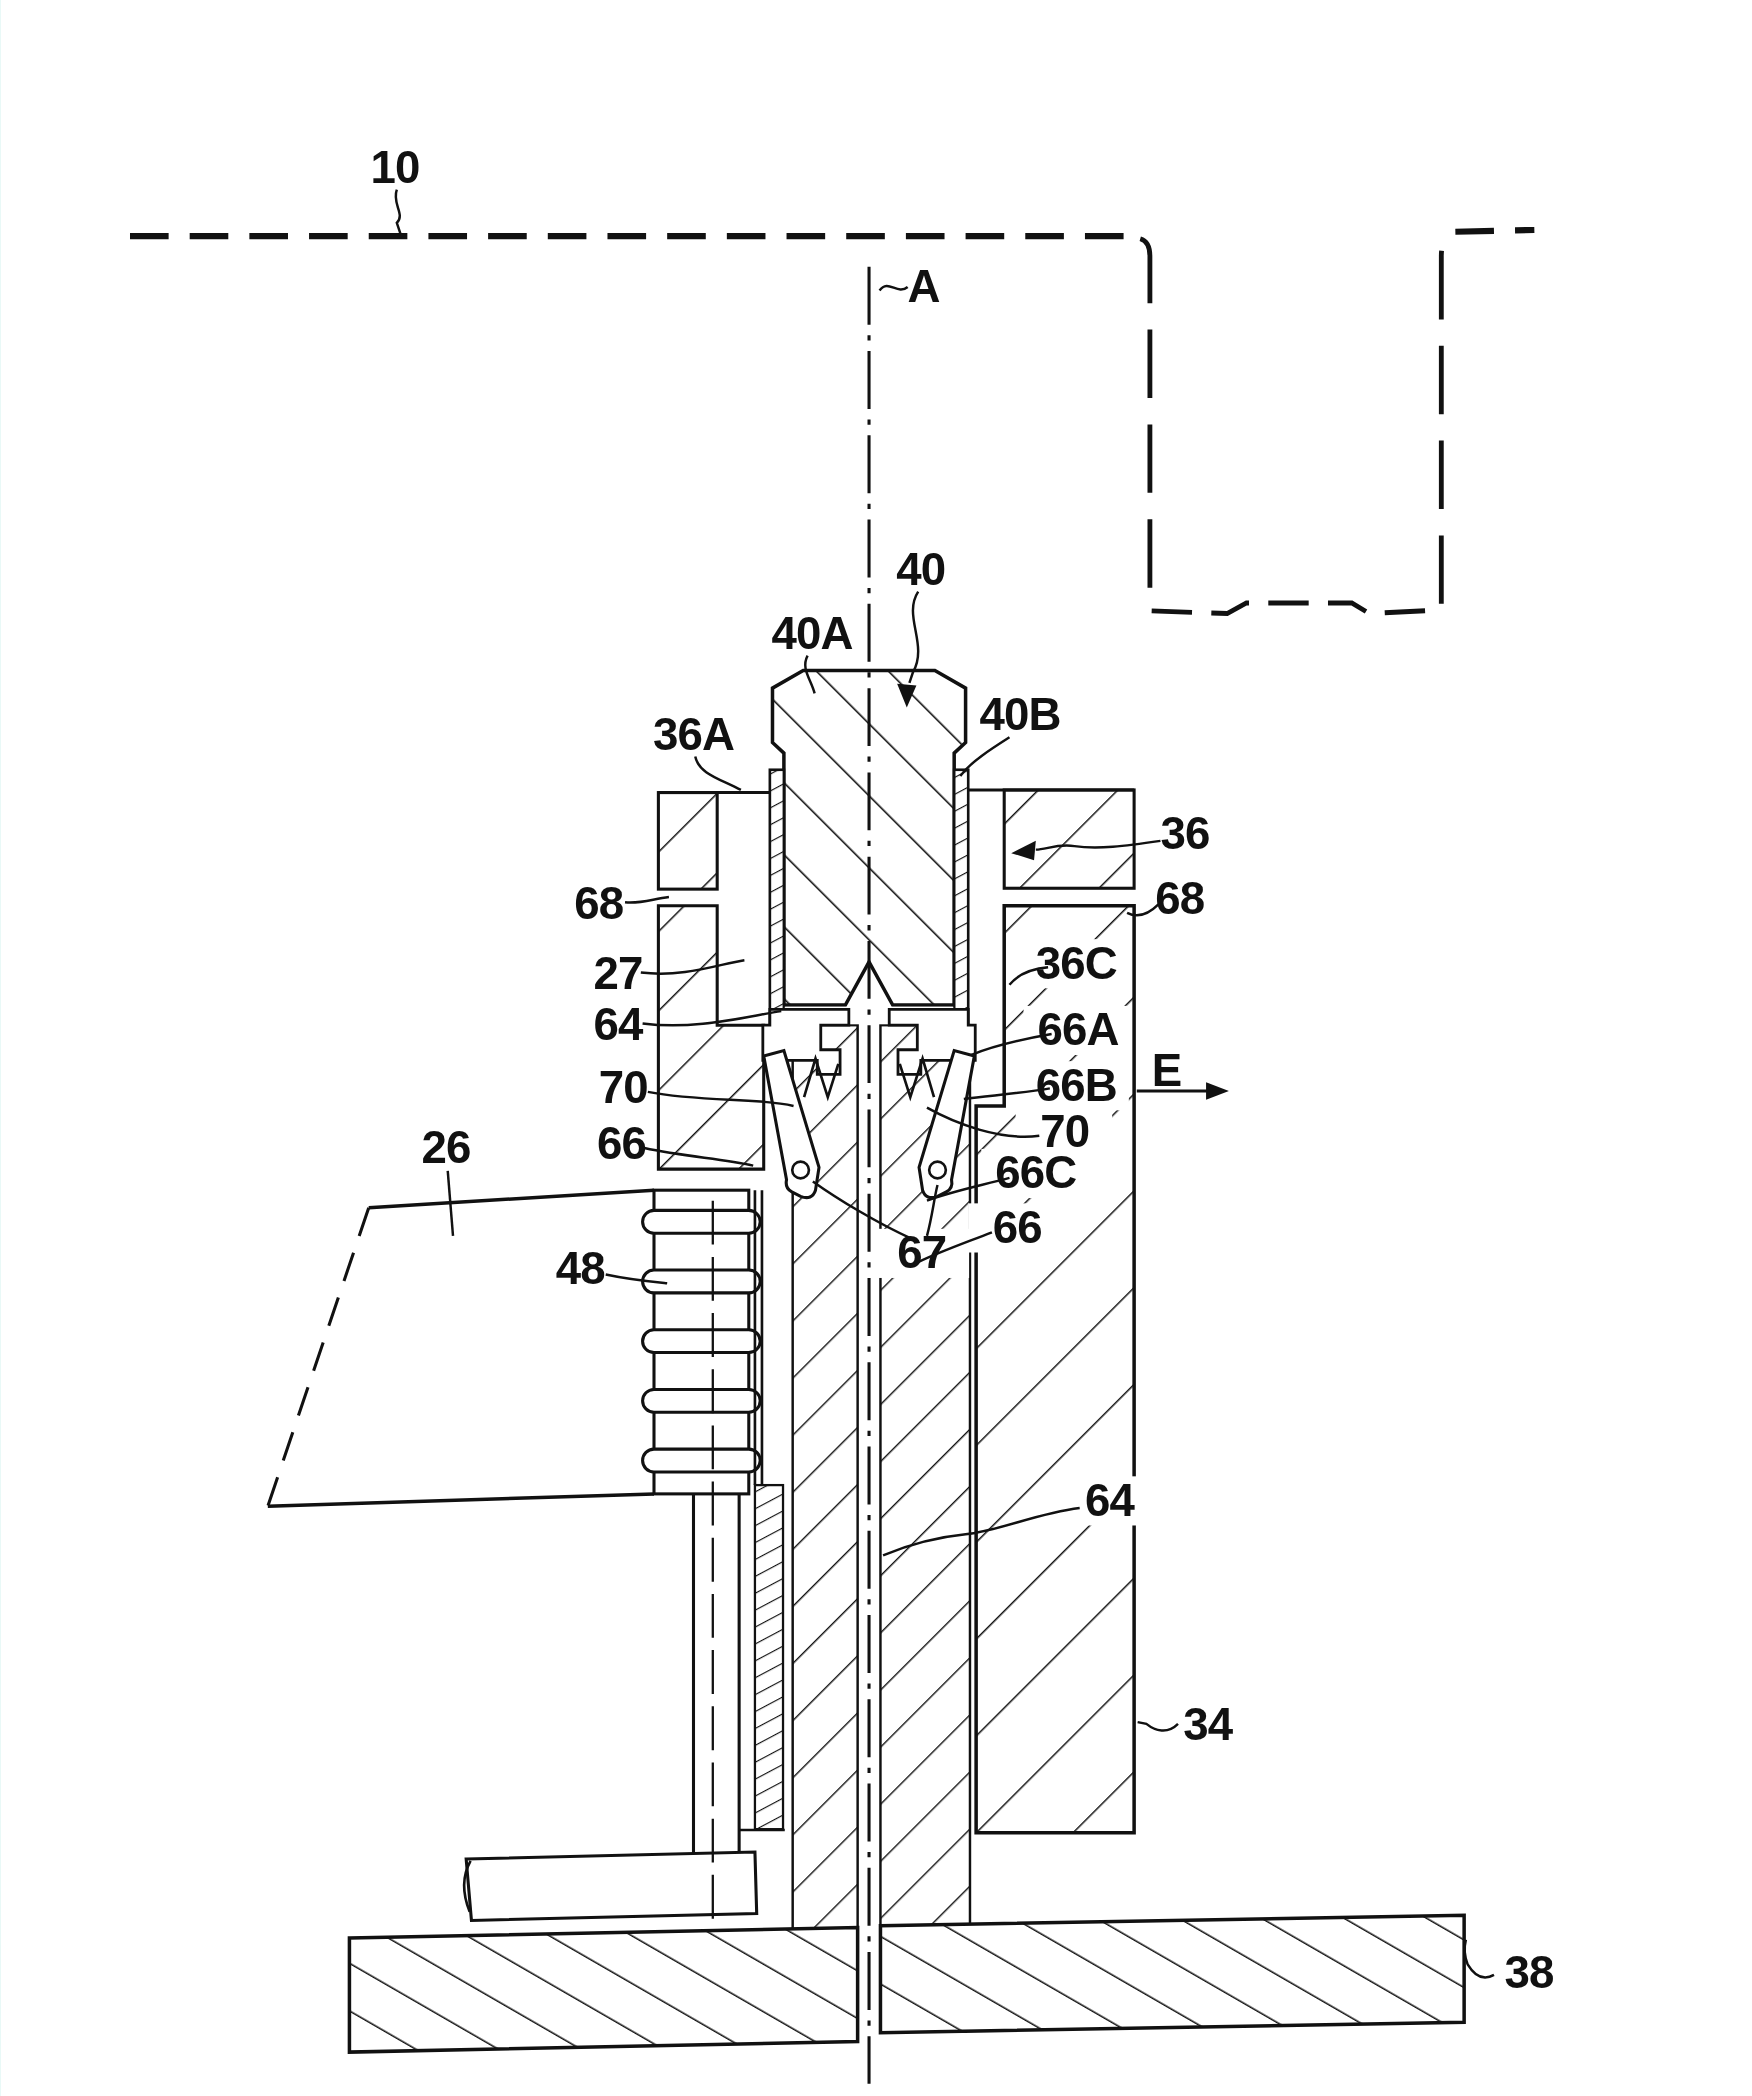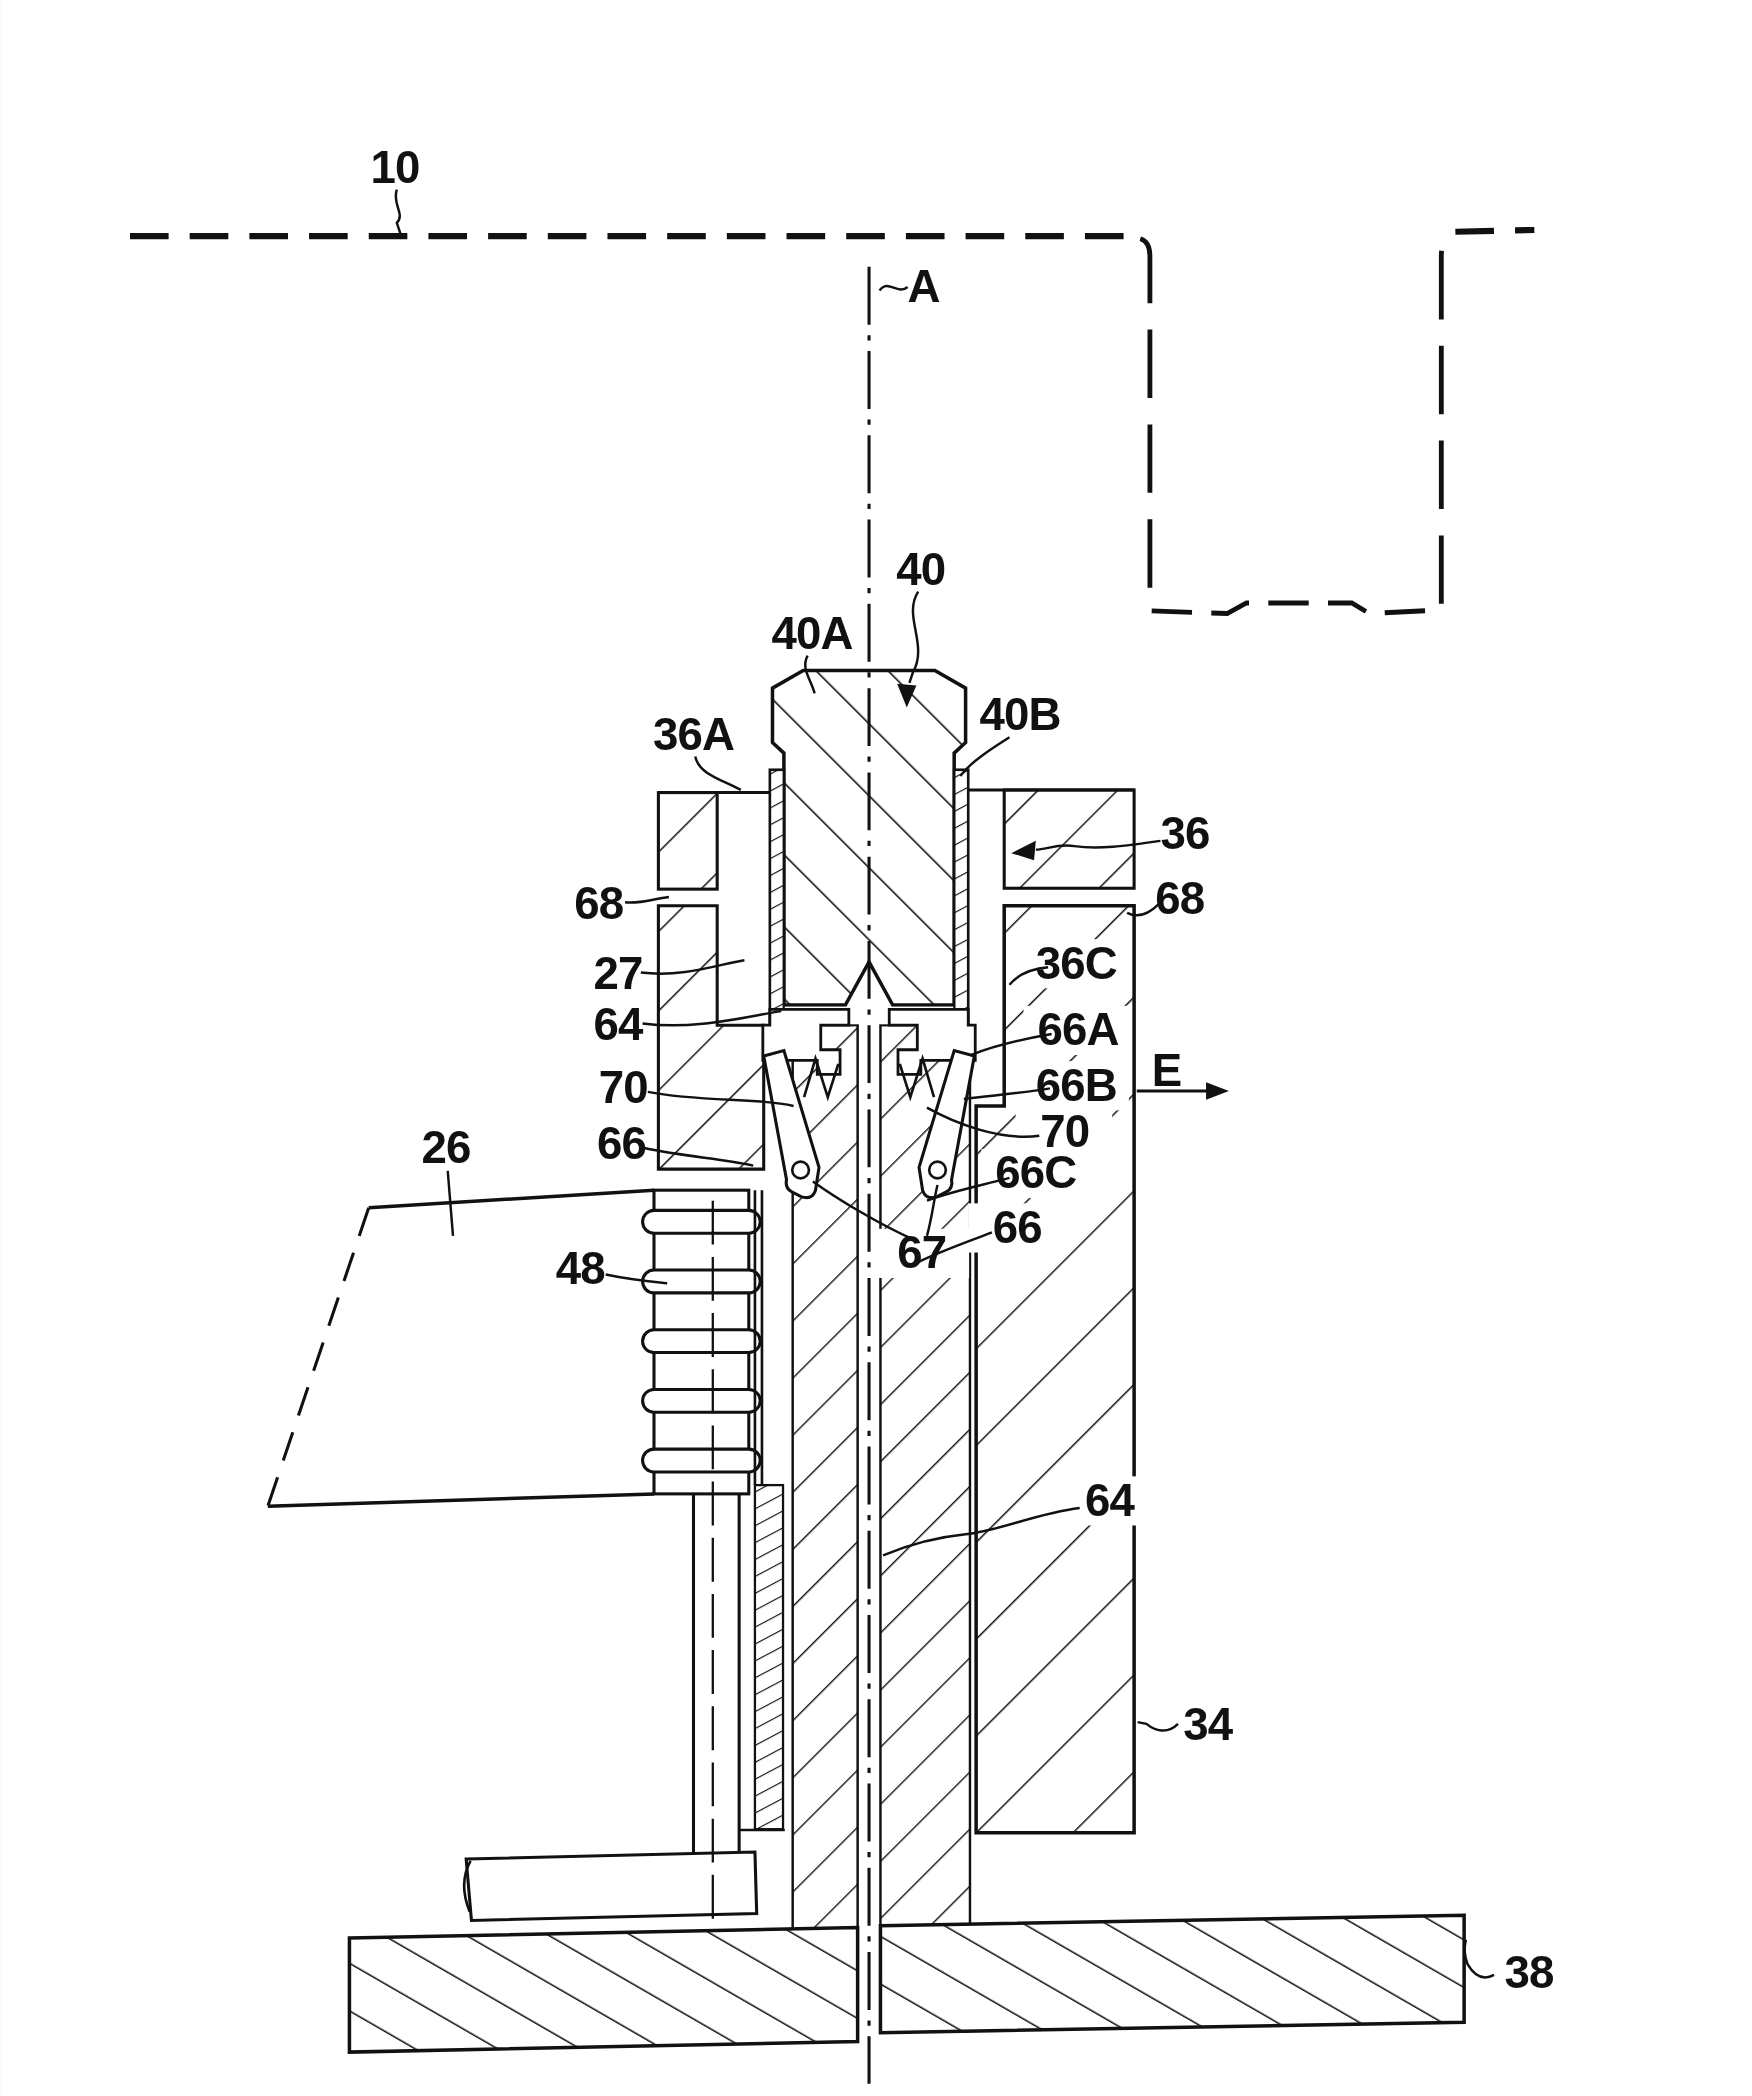--- a/index.html
+++ b/index.html
@@ -1,16 +1,16 @@
 <!DOCTYPE html>
 <html style="font-size:14px"><head>
 <meta charset="utf-8">
 <style>
   html,body{margin:0;padding:0;background:#ffffff;}
-  .canvas{position:relative;width:1753px;height:2096px;background:#c4b5fd;overflow:hidden;}
+  .canvas{position:relative;width:1753px;height:2096px;background:#14b8a6;overflow:hidden;}
   svg{display:block;width:1753px;height:2096px;}
   text{font-family:"Liberation Sans","DejaVu Sans",sans-serif;font-weight:700;font-size:52px;fill:#111;letter-spacing:-1px;}
   .lbl{text-anchor:middle;}
 </style>
 </head>
 <body>
 
 <div class="canvas">
 <svg viewBox="0 0 1997 2388" xmlns="http://www.w3.org/2000/svg">
   <defs>

